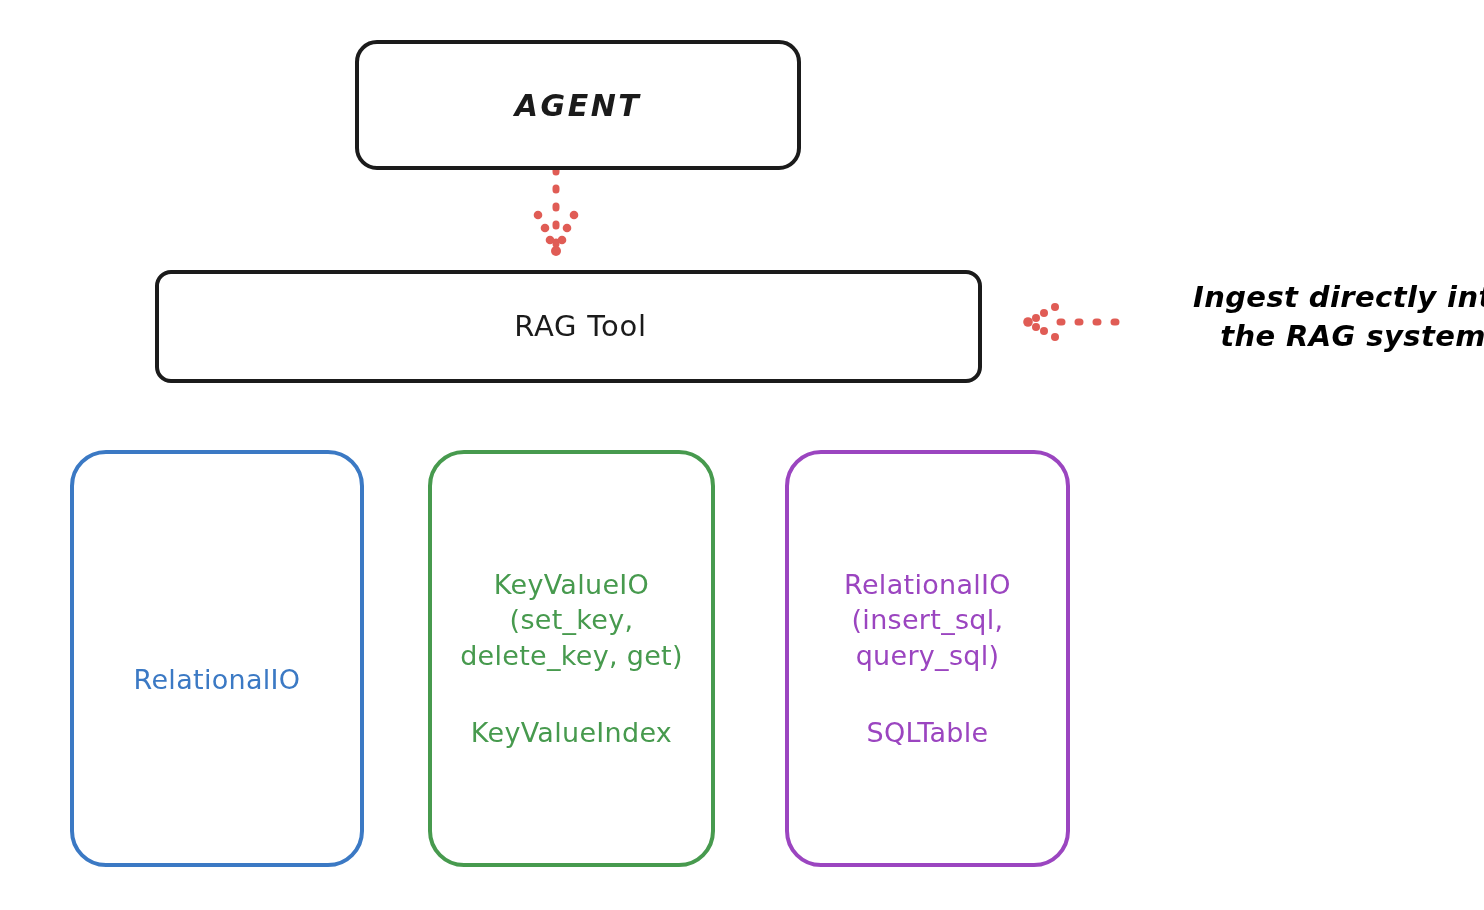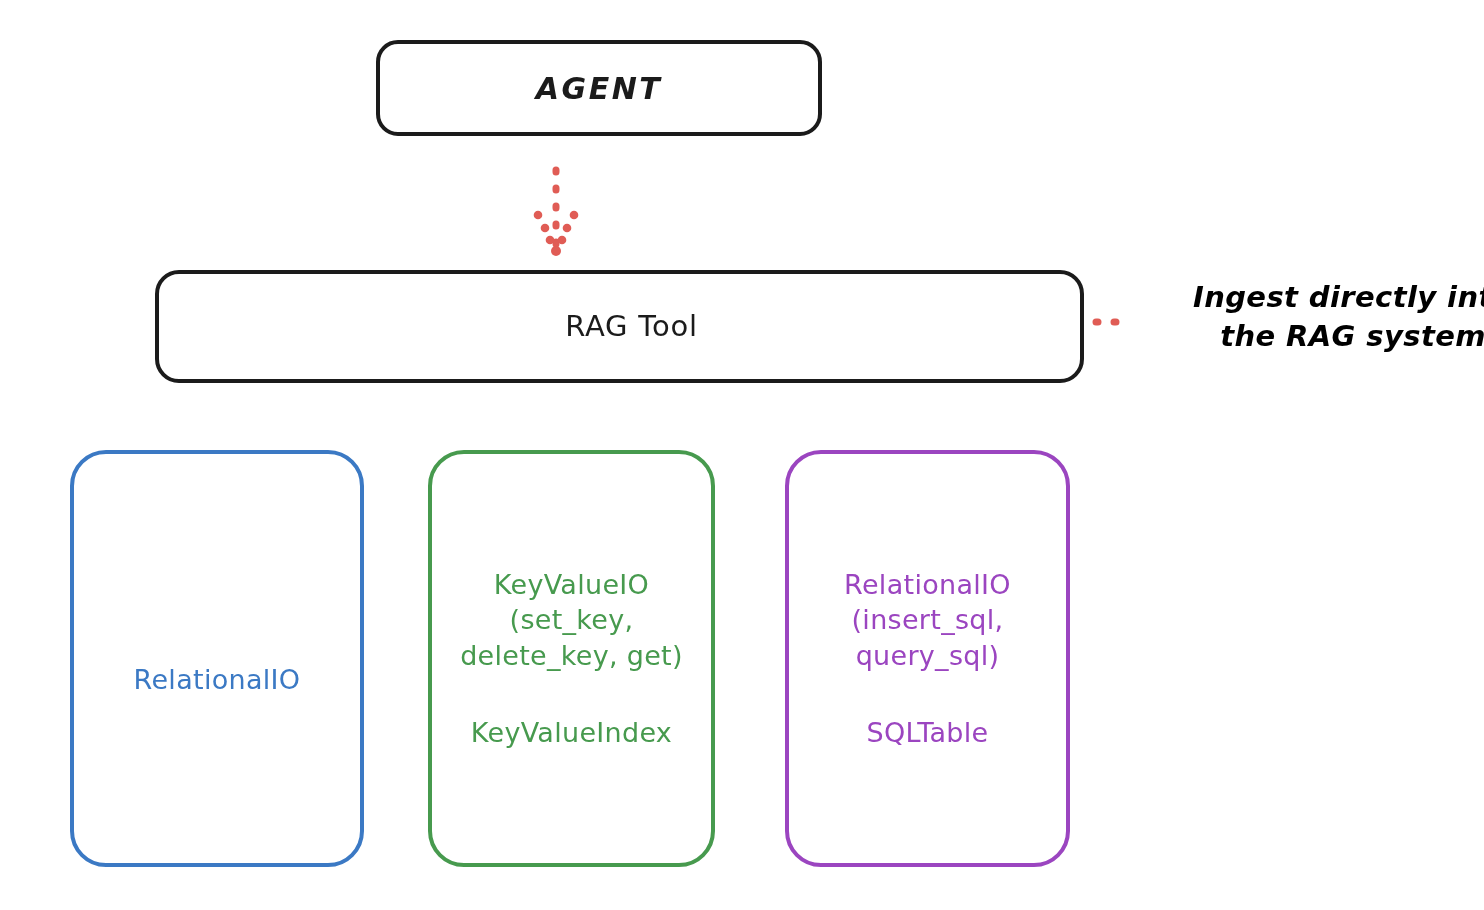--- a/index.html
+++ b/index.html
@@ -28,44 +28,44 @@
     text-align: center;
   }
   .node-label {
     white-space: pre-line;
     line-height: 1.30;
     letter-spacing: 0.3px;
   }
 
   
   #node-agent {
-    left: 376px;
+    left: 355px;
     top: 40px;
     width: 446px;
-    height: 96px;
+    height: 130px;
     border: 4px solid #1b1b1b;
     border-radius: 22px;
   }
   #node-agent .node-label {
     color: #1b1b1b;
     font-size: 30px;
     font-style: italic;
     font-weight: 600;
     letter-spacing: 2.5px;
     font-family: "DejaVu Sans", sans-serif;
   }
 
   
   #node-ragtool {
     left: 155px;
     top: 270px;
-    width: 929px;
+    width: 827px;
     height: 113px;
     border: 4px solid #1b1b1b;
-    border-radius: 24px;
+    border-radius: 16px;
     padding-left: 24px;
   }
   #node-ragtool .node-label {
     color: #1b1b1b;
     font-size: 29px;
     font-weight: 500;
     letter-spacing: 0.8px;
   }
 
   

